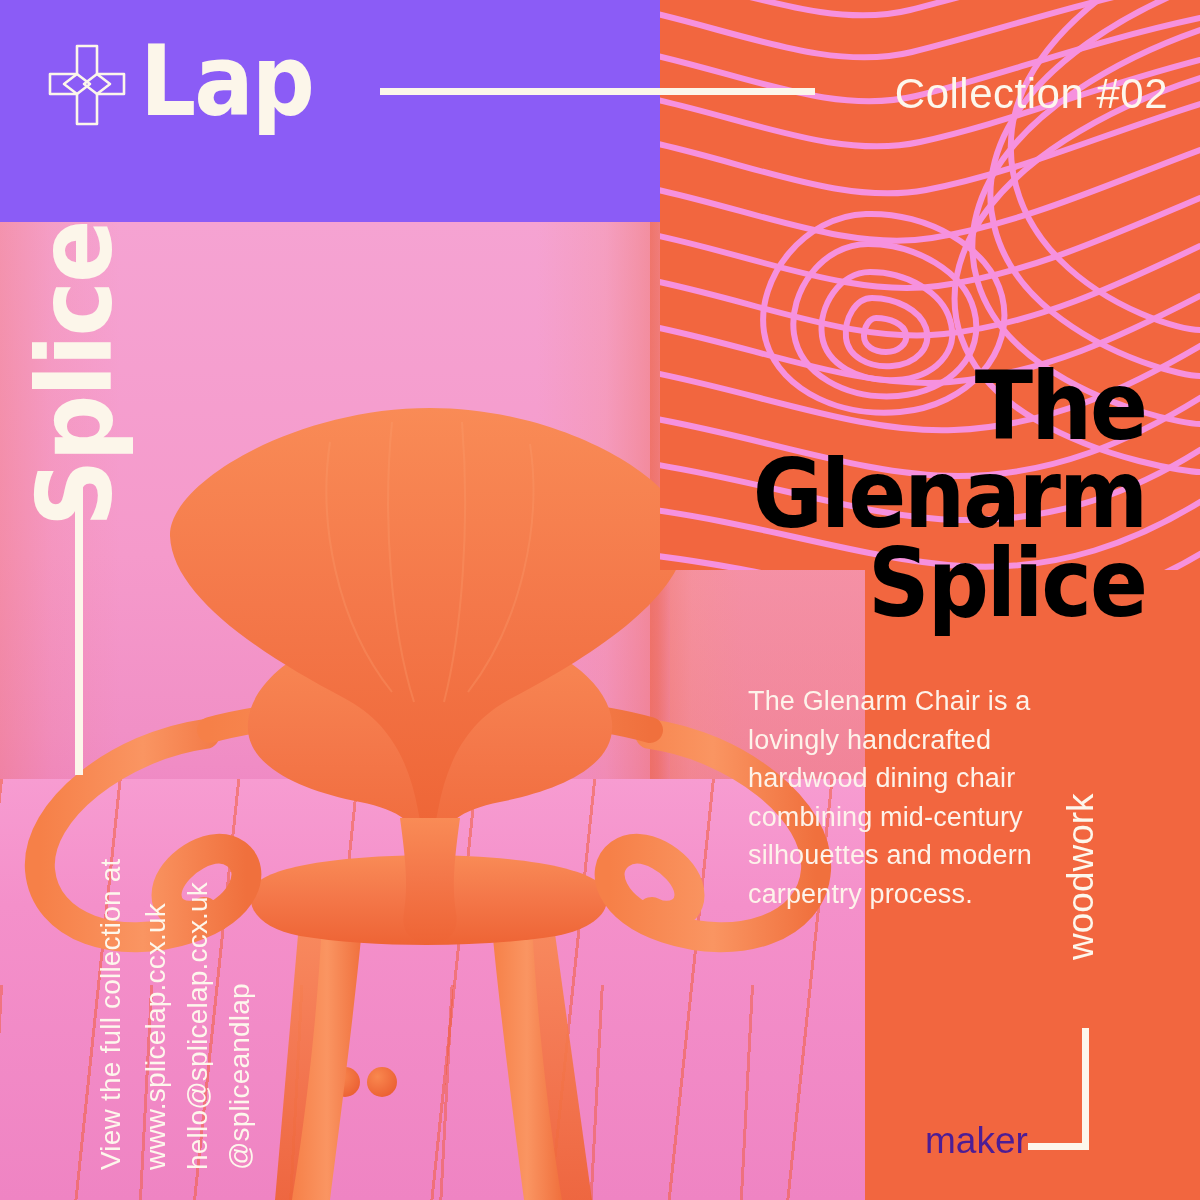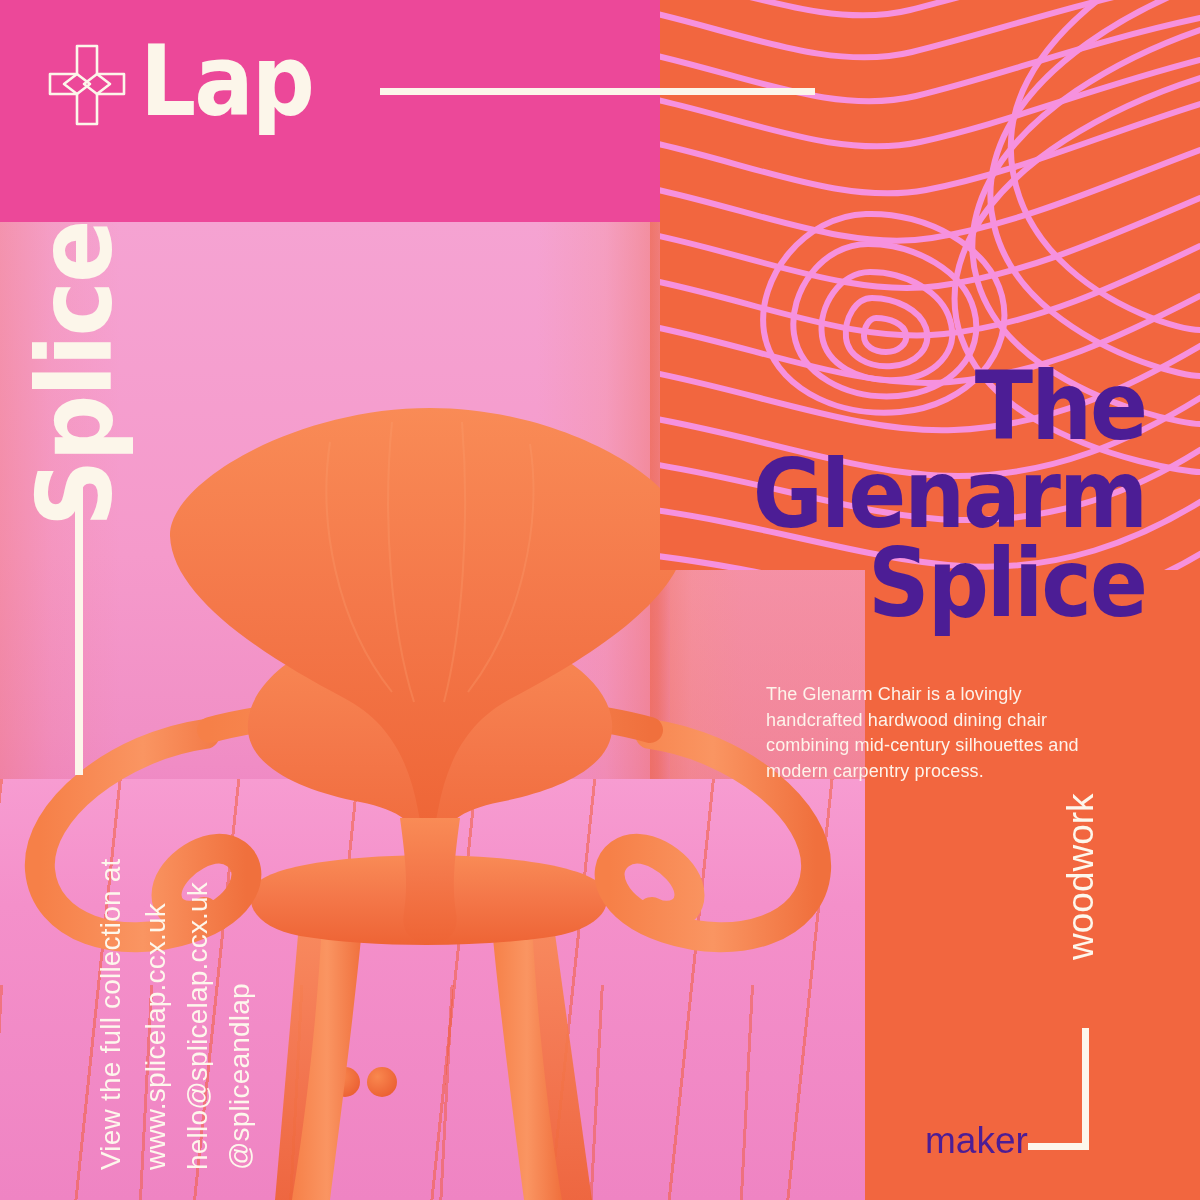--- a/index.html
+++ b/index.html
@@ -93,21 +93,21 @@
 
   
   .right-col{
     position:absolute;left:865px;top:222px;width:335px;height:978px;
     background:#F2663F;
   }
 
   
   .header{
     position:absolute;left:0;top:0;width:660px;height:222px;
-    background:#ec4899;
+    background:#8b5cf6;
   }
   .logo-mark{position:absolute;left:48px;top:44px;width:78px;height:82px;}
   .logo-word{
     position:absolute;left:140px;top:32px;
     font-size:98px;font-weight:700;line-height:1;
     letter-spacing:-2px;color:#FCF6EA;
     font-family:"DejaVu Sans","Liberation Sans",sans-serif;
     font-stretch:condensed;
   }
   .header-rule{
@@ -138,30 +138,30 @@
     position:absolute;right:32px;top:70px;
     font-size:42px;font-weight:300;letter-spacing:.5px;
     color:#FDF7EC;white-space:nowrap;
   }
 
   
   .title{
     position:absolute;right:54px;top:362px;
     width:640px;text-align:right;
     font-size:95px;font-weight:700;line-height:.93;
-    letter-spacing:-2px;color:#4c1d95;
+    letter-spacing:-2px;color:#000000;
     font-family:"DejaVu Sans","Liberation Sans",sans-serif;
     font-stretch:condensed;
   }
   .title span{display:block;}
 
   
   .body-copy{
-    position:absolute;left:766px;top:682px;width:320px;
-    font-size:18px;font-weight:300;line-height:1.43;
+    position:absolute;left:748px;top:682px;width:320px;
+    font-size:27px;font-weight:300;line-height:1.43;
     color:#FDF3EA;letter-spacing:.15px;
   }
 
   
   .maker{
     position:absolute;left:925px;top:1120px;
     font-size:37px;font-weight:400;color:#4c1d95;letter-spacing:0px;
   }
   .woodwork{
     position:absolute;left:1060px;top:960px;
@@ -310,20 +310,21 @@
       <g fill="none" stroke="#FCF6EA" stroke-width="2.6" stroke-linejoin="round">
         <path d="M29 2 H49 V30 L62 40 L49 50 V80 H29 V50 L16 40 L29 30 Z"></path>
         <path d="M2 30 H29 L42 40 L29 50 H2 Z"></path>
         <path d="M76 30 H49 L36 40 L49 50 H76 Z"></path>
       </g>
     </svg>
     <div class="logo-word">Lap</div>
     <div class="header-rule"></div>
   </div>
 
+  <div class="collection">Collection #02</div>
 
   <div class="splice-vert">Splice</div>
   <div class="splice-rule"></div>
 
   <div class="title">
     <span>The</span>
     <span>Glenarm</span>
     <span>Splice</span>
   </div>
 

